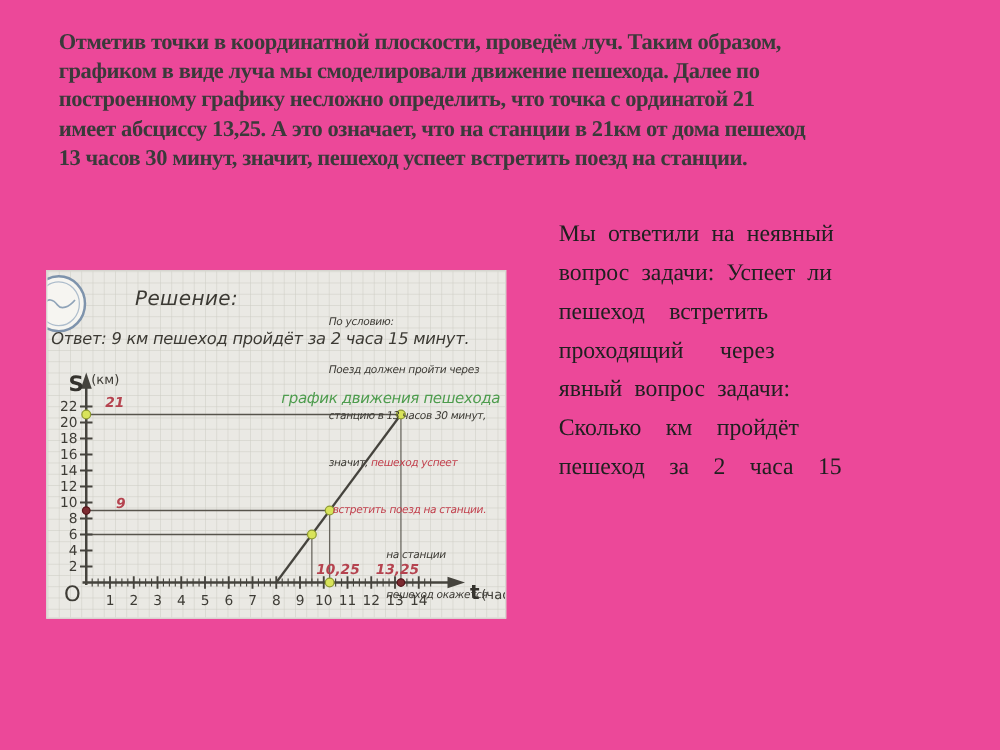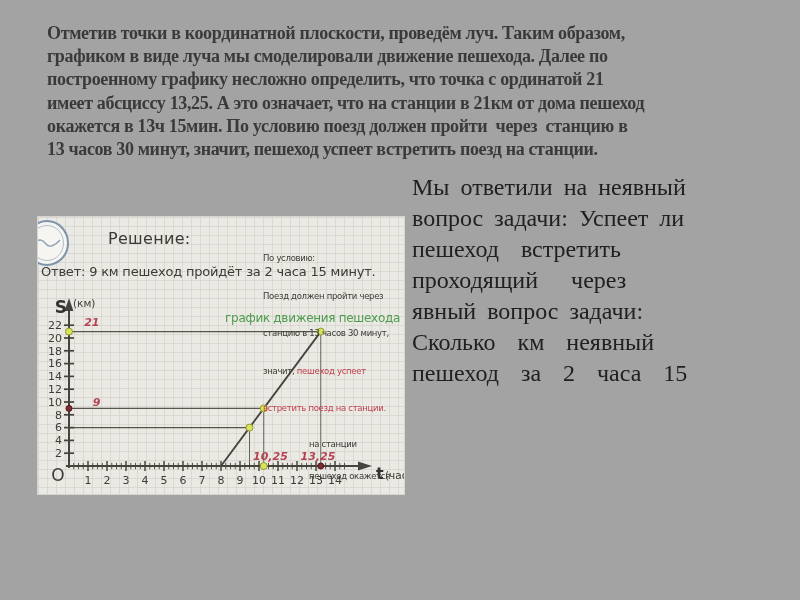--- a/index.html
+++ b/index.html
@@ -1,71 +1,70 @@
 <!DOCTYPE html>
 <html><head>
 <meta charset="utf-8">
 <style>
   html,body{margin:0;padding:0;}
   body{width:800px;height:600px;background:#ffffff;overflow:hidden;position:relative;
        font-family:"Liberation Serif",serif;}
-  .slide{position:absolute;left:0;top:0;width:800px;height:600px;background:#a3a3a3;}
+  .slide{position:absolute;left:0;top:0;width:800px;height:600px;background:#ec4899;}
 
   
   .top-text{position:absolute;left:47px;top:22px;width:720px;color:#3a3a3a;}
   .top-line{font-family:"Liberation Serif",serif;font-weight:700;font-size:18px;
             line-height:23.2px;letter-spacing:-0.35px;white-space:pre;}
 
   
   .right-text{position:absolute;left:412px;top:172px;width:360px;color:#202020;}
-  .right-line{font-family:"Liberation Serif",serif;font-size:24px;line-height:31px;
-              word-spacing:5px;white-space:pre;}
+  .right-line{font-family:"Liberation Serif",serif;font-size:19px;line-height:31px;
+              word-spacing:5px;white-space:pre;margin-left:35px;}
 
   
   .solution-image{position:absolute;left:37px;top:216px;width:368px;height:279px;
       background-color:#eae9e4;
       background-image:linear-gradient(rgba(205,204,196,0.55) 1px,transparent 1px),
                        linear-gradient(90deg,rgba(205,204,196,0.55) 1px,transparent 1px);
       background-size:9px 9px;
       border:1px solid #d6d5cf;box-sizing:border-box;overflow:hidden;}
-  .hand{font-family:"DejaVu Sans",sans-serif;color:#3c3a34;}
+  .hand{font-family:"DejaVu Sans",sans-serif;font-style:italic;color:#3c3a34;}
   .img-heading{position:absolute;left:70px;top:12px;font-size:16px;letter-spacing:0.3px;}
   .img-answer{position:absolute;left:3px;top:47px;font-size:13px;letter-spacing:-0.2px;white-space:pre;}
   .condition{position:absolute;left:225px;top:10px;font-size:8.5px;line-height:12.5px;
              letter-spacing:-0.3px;white-space:pre;}
-  .red-ink{color:#c2404d;}
+  .red-ink{color:#c2404d;text-align:right;}
   .graph-label{position:absolute;right:4px;top:94px;font-size:12px;letter-spacing:-0.3px;
                color:#4d9c4d;white-space:pre;}
   .station-note{position:absolute;left:271px;top:201px;font-size:8.5px;line-height:10.5px;
                 letter-spacing:-0.3px;white-space:pre;}
   .logo{position:absolute;left:-14px;top:2px;}
   .chart{position:absolute;left:0;top:0;}
   svg text{font-family:"DejaVu Sans",sans-serif;}
 </style>
 </head>
 <body>
 
 <div class="slide">
 
   <div class="top-text">
     <div class="top-line">Отметив точки в координатной плоскости, проведём луч. Таким образом,</div>
     <div class="top-line">графиком в виде луча мы смоделировали движение пешехода. Далее по</div>
     <div class="top-line">построенному графику несложно определить, что точка с ординатой 21</div>
     <div class="top-line">имеет абсциссу 13,25. А это означает, что на станции в 21км от дома пешеход</div>
-    <div class="top-line">окажется в 13ч 15мин. По условию поезд должен пройти  через  станцию в</div>
     <div class="top-line">13 часов 30 минут, значит, пешеход успеет встретить поезд на станции.</div>
   </div>
 
   <div class="right-text">
     <div class="right-line">Мы ответили на неявный</div>
     <div class="right-line">вопрос задачи: Успеет ли</div>
     <div class="right-line">пешеход  встретить</div>
     <div class="right-line">проходящий   через</div>
     <div class="right-line">явный вопрос задачи:</div>
-    <div class="right-line">Сколько  км  неявный</div>
+    <div class="right-line">Сколько  км  пройдёт</div>
     <div class="right-line">пешеход  за  2  часа  15</div>
   </div>
 
   <div class="solution-image">
 
     <svg id="chart-svg" class="chart" width="368" height="279" viewBox="0 0 368 279">
         <line x1="31" y1="210.6" x2="211.5" y2="210.6" stroke="#57544c" stroke-width="1.1"></line>
         <line x1="31" y1="191.4" x2="225.75" y2="191.4" stroke="#57544c" stroke-width="1.1"></line>
         <line x1="31" y1="114.6" x2="282.75" y2="114.6" stroke="#57544c" stroke-width="1.1"></line>
         <line x1="211.5" y1="249" x2="211.5" y2="210.6" stroke="#57544c" stroke-width="0.9"></line>

